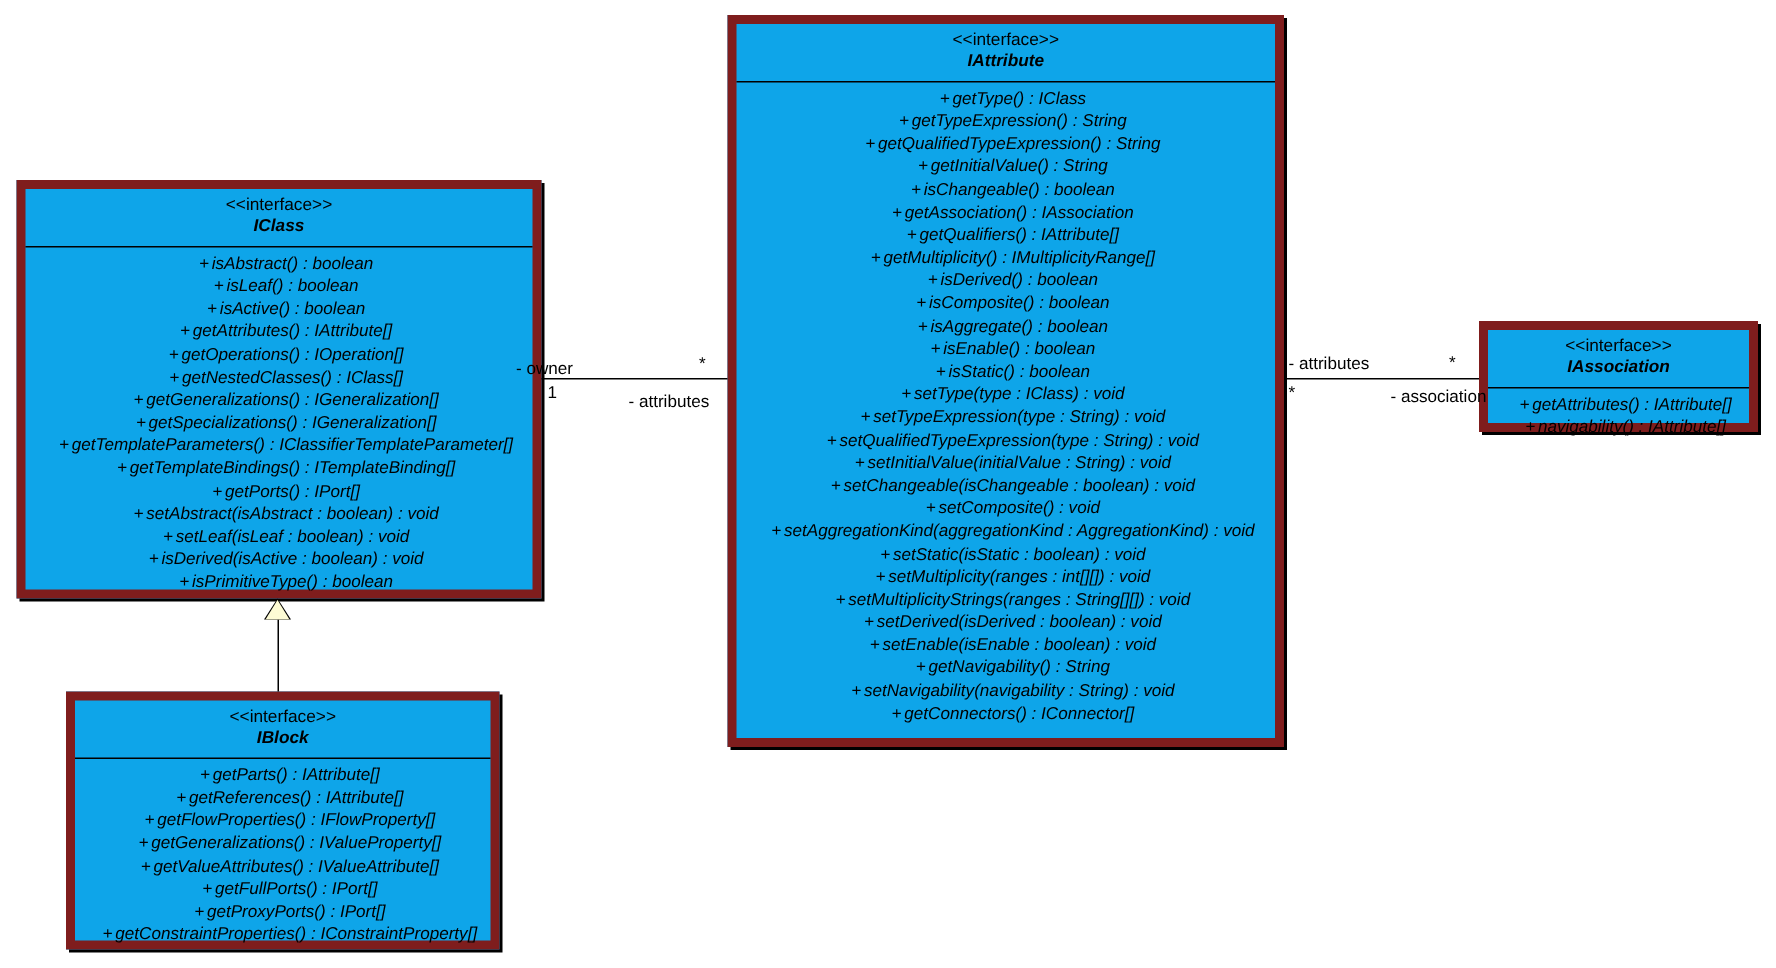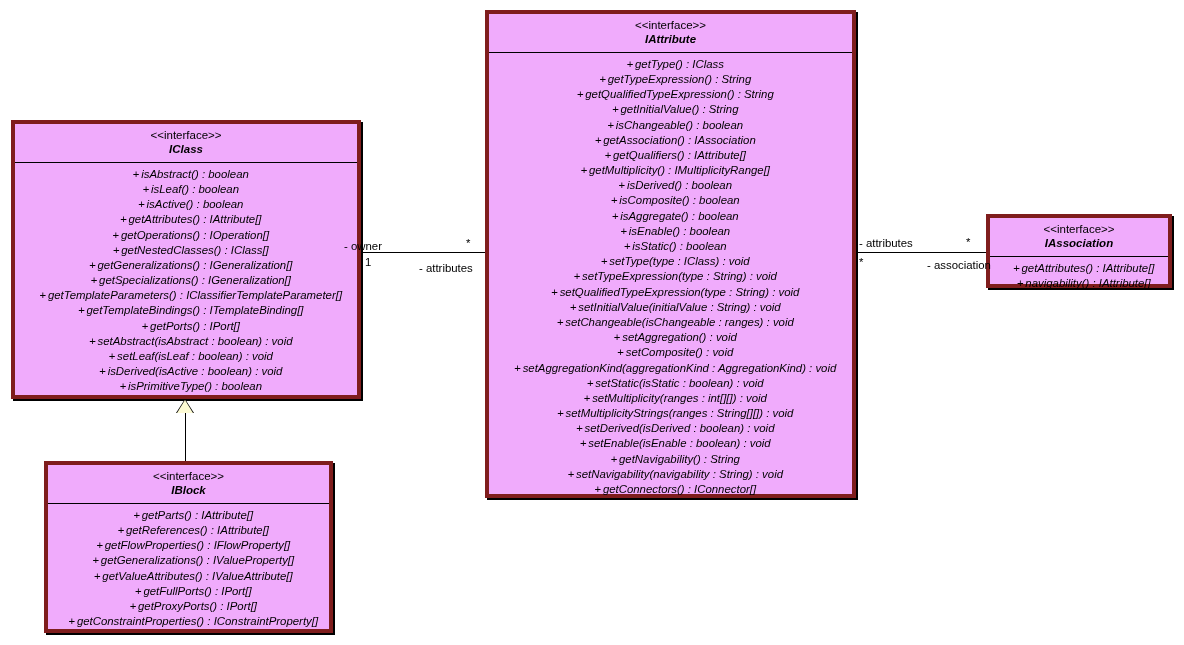--- a/index.html
+++ b/index.html
@@ -14,22 +14,22 @@
     height: 645px;
     background: #ffffff;
     font-family: "Liberation Sans", sans-serif;
     overflow: hidden;
   }
 
   
   .uml-box {
     position: absolute;
     box-sizing: border-box;
-    background: #f0abfc;
-    border: 4px solid #7f1d1d;
+    background: #0ea5e9;
+    border: 6px solid #7f1d1d;
     box-shadow: 2px 2px 0 0 #000000;
   }
   .uml-header {
     box-sizing: border-box;
     border-bottom: 1px solid #000000;
     text-align: center;
     padding: 4px 6px 5px 6px;
     line-height: 1.25;
   }
   .stereotype {
@@ -166,22 +166,21 @@
         <span class="member"><span class="vis">+</span><span>getMultiplicity() : IMultiplicityRange[]</span></span>
         <span class="member"><span class="vis">+</span><span>isDerived() : boolean</span></span>
         <span class="member"><span class="vis">+</span><span>isComposite() : boolean</span></span>
         <span class="member"><span class="vis">+</span><span>isAggregate() : boolean</span></span>
         <span class="member"><span class="vis">+</span><span>isEnable() : boolean</span></span>
         <span class="member"><span class="vis">+</span><span>isStatic() : boolean</span></span>
         <span class="member"><span class="vis">+</span><span>setType(type : IClass) : void</span></span>
         <span class="member"><span class="vis">+</span><span>setTypeExpression(type : String) : void</span></span>
         <span class="member"><span class="vis">+</span><span>setQualifiedTypeExpression(type : String) : void</span></span>
         <span class="member"><span class="vis">+</span><span>setInitialValue(initialValue : String) : void</span></span>
-        <span class="member"><span class="vis">+</span><span>setChangeable(isChangeable : ranges) : void</span></span>
-        <span class="member"><span class="vis">+</span><span>setAggregation() : void</span></span>
+        <span class="member"><span class="vis">+</span><span>setChangeable(isChangeable : boolean) : void</span></span>
         <span class="member"><span class="vis">+</span><span>setComposite() : void</span></span>
         <span class="member"><span class="vis">+</span><span>setAggregationKind(aggregationKind : AggregationKind) : void</span></span>
         <span class="member"><span class="vis">+</span><span>setStatic(isStatic : boolean) : void</span></span>
         <span class="member"><span class="vis">+</span><span>setMultiplicity(ranges : int[][]) : void</span></span>
         <span class="member"><span class="vis">+</span><span>setMultiplicityStrings(ranges : String[][]) : void</span></span>
         <span class="member"><span class="vis">+</span><span>setDerived(isDerived : boolean) : void</span></span>
         <span class="member"><span class="vis">+</span><span>setEnable(isEnable : boolean) : void</span></span>
         <span class="member"><span class="vis">+</span><span>getNavigability() : String</span></span>
         <span class="member"><span class="vis">+</span><span>setNavigability(navigability : String) : void</span></span>
         <span class="member"><span class="vis">+</span><span>getConnectors() : IConnector[]</span></span>

